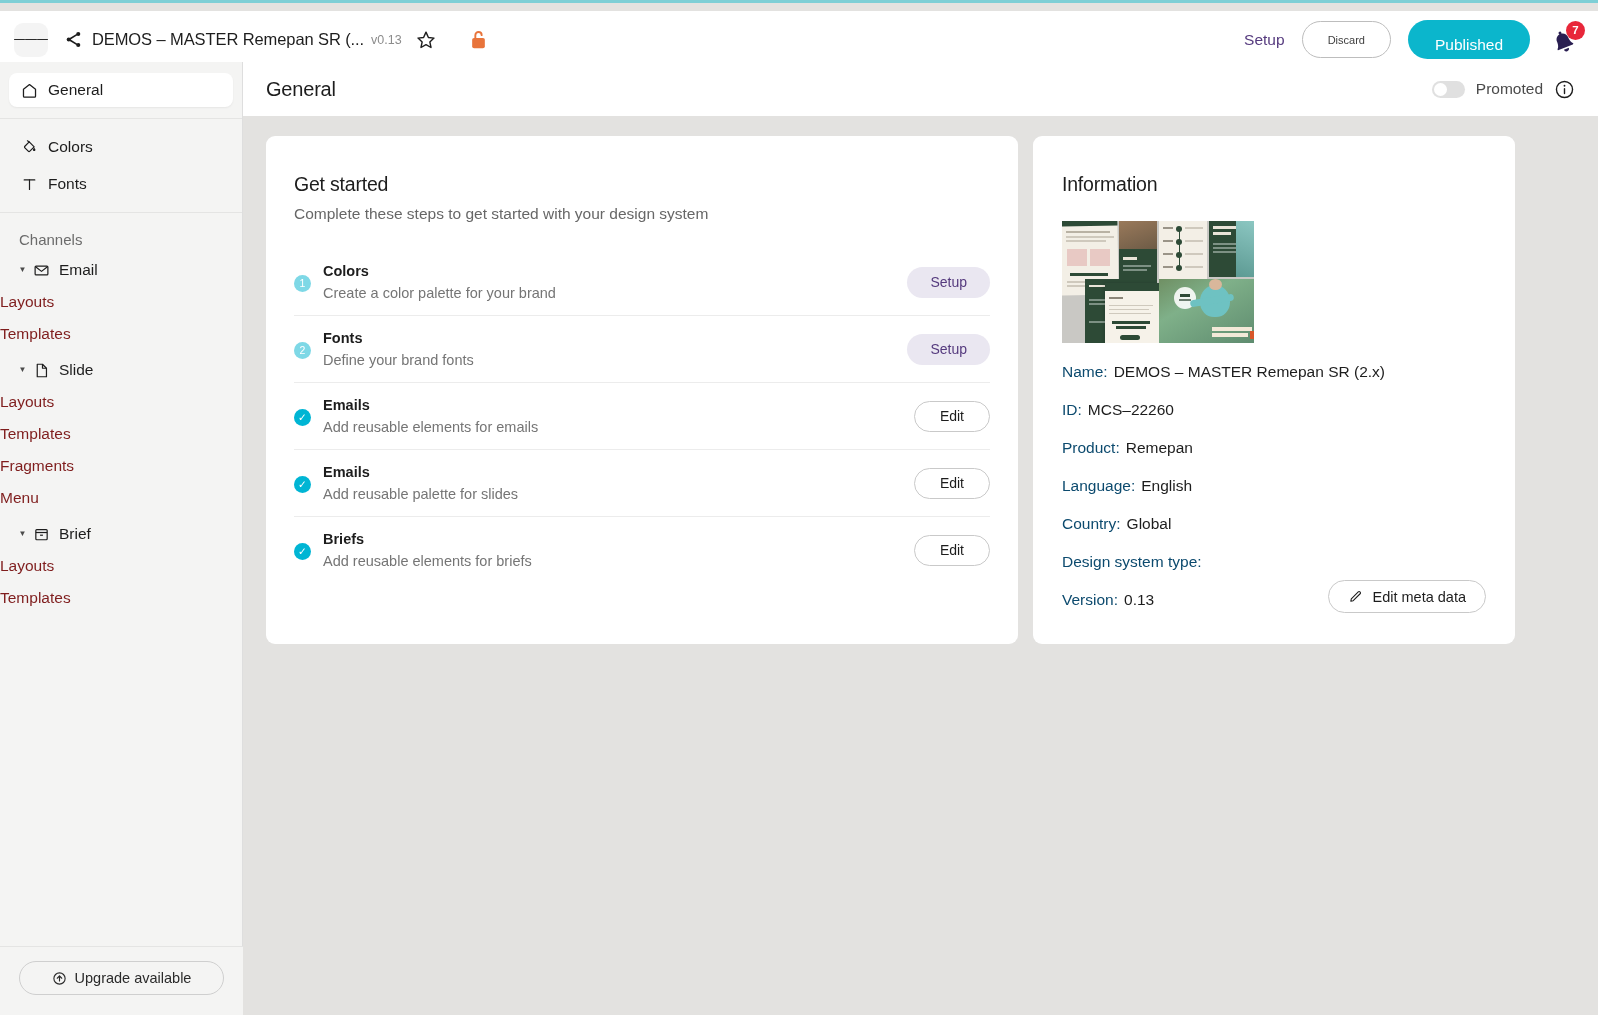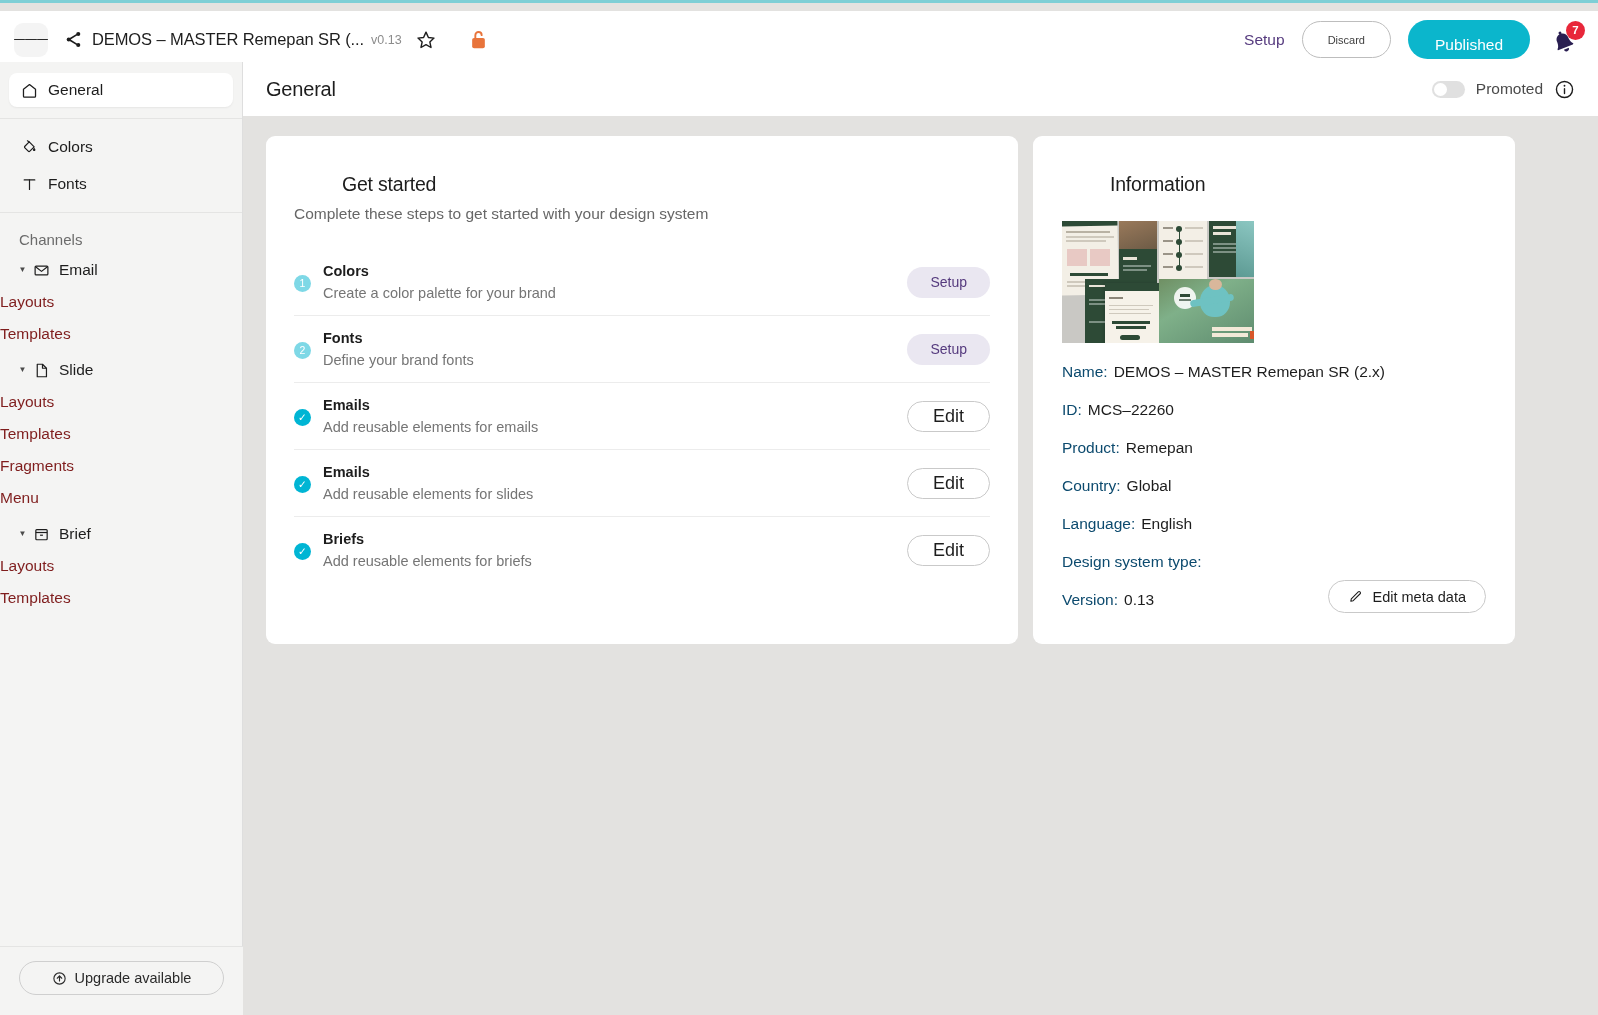--- a/index.html
+++ b/index.html
@@ -170,21 +170,21 @@
   }
 
   .card {
     background: #ffffff;
     border-radius: 9px;
     position: absolute;
   }
   #getstarted-card { left: 23px; top: 20px; width: 752px; height: 508px; }
   #info-card { left: 790px; top: 20px; width: 482px; height: 508px; }
 
-  .card-title { font-size: 19.5px; color: #1d1d1d; letter-spacing: -0.2px; margin-left: 48px; }
+  .card-title { font-size: 19.5px; color: #1d1d1d; letter-spacing: -0.2px; }
   .card-sub { font-size: 15.5px; color: #676767; margin-top: 9px; }
 
   #gs-inner { padding: 37px 28px 0 28px; }
   #steps { margin-top: 26px; }
   .step-row {
     display: flex; align-items: center;
     padding: 14px 0 14px 0;
     border-bottom: 1px solid #ececec;
     min-height: 64px;
   }
@@ -203,21 +203,21 @@
   .step-btn-setup {
     height: 31px; padding: 0 23px;
     border: none; border-radius: 16px;
     background: #eae7f1; color: #553a7e;
     font-size: 14px; font-family: inherit; cursor: pointer;
   }
   .step-btn-edit {
     height: 31px; padding: 0 25px;
     border: 1.2px solid #c9c9c9; border-radius: 16px;
     background: #ffffff; color: #1d1d1d;
-    font-size: 18px; font-family: inherit; cursor: pointer;
+    font-size: 14px; font-family: inherit; cursor: pointer;
   }
 
   #info-inner { padding: 37px 29px 0 29px; position: relative; height: 100%; }
 
   
   #thumb {
     margin-top: 25px;
     width: 192px; height: 122px;
     overflow: hidden; position: relative;
     background: #c9c8c4;
@@ -453,21 +453,21 @@
             <div class="step-title">Emails</div>
             <div class="step-desc">Add reusable elements for emails</div>
           </div>
           <button class="step-btn-edit">Edit</button>
         </div>
 
         <div class="step-row">
           <div class="badge done">✓</div>
           <div class="step-text">
             <div class="step-title">Emails</div>
-            <div class="step-desc">Add reusable elements for slides</div>
+            <div class="step-desc">Add reusable palette for slides</div>
           </div>
           <button class="step-btn-edit">Edit</button>
         </div>
 
         <div class="step-row">
           <div class="badge done">✓</div>
           <div class="step-text">
             <div class="step-title">Briefs</div>
             <div class="step-desc">Add reusable elements for briefs</div>
           </div>
@@ -557,26 +557,26 @@
       </div>
       <div class="info-row">
         <span class="info-label">ID:</span>
         <span class="info-value">MCS–22260</span>
       </div>
       <div class="info-row">
         <span class="info-label">Product:</span>
         <span class="info-value">Remepan</span>
       </div>
       <div class="info-row">
+        <span class="info-label">Language:</span>
+        <span class="info-value">English</span>
+      </div>
+      <div class="info-row">
         <span class="info-label">Country:</span>
         <span class="info-value">Global</span>
-      </div>
-      <div class="info-row">
-        <span class="info-label">Language:</span>
-        <span class="info-value">English</span>
       </div>
       <div class="info-row">
         <span class="info-label">Design system type:</span>
         <span class="info-value"></span>
       </div>
       <div class="info-row">
         <span class="info-label">Version:</span>
         <span class="info-value">0.13</span>
       </div>
 

